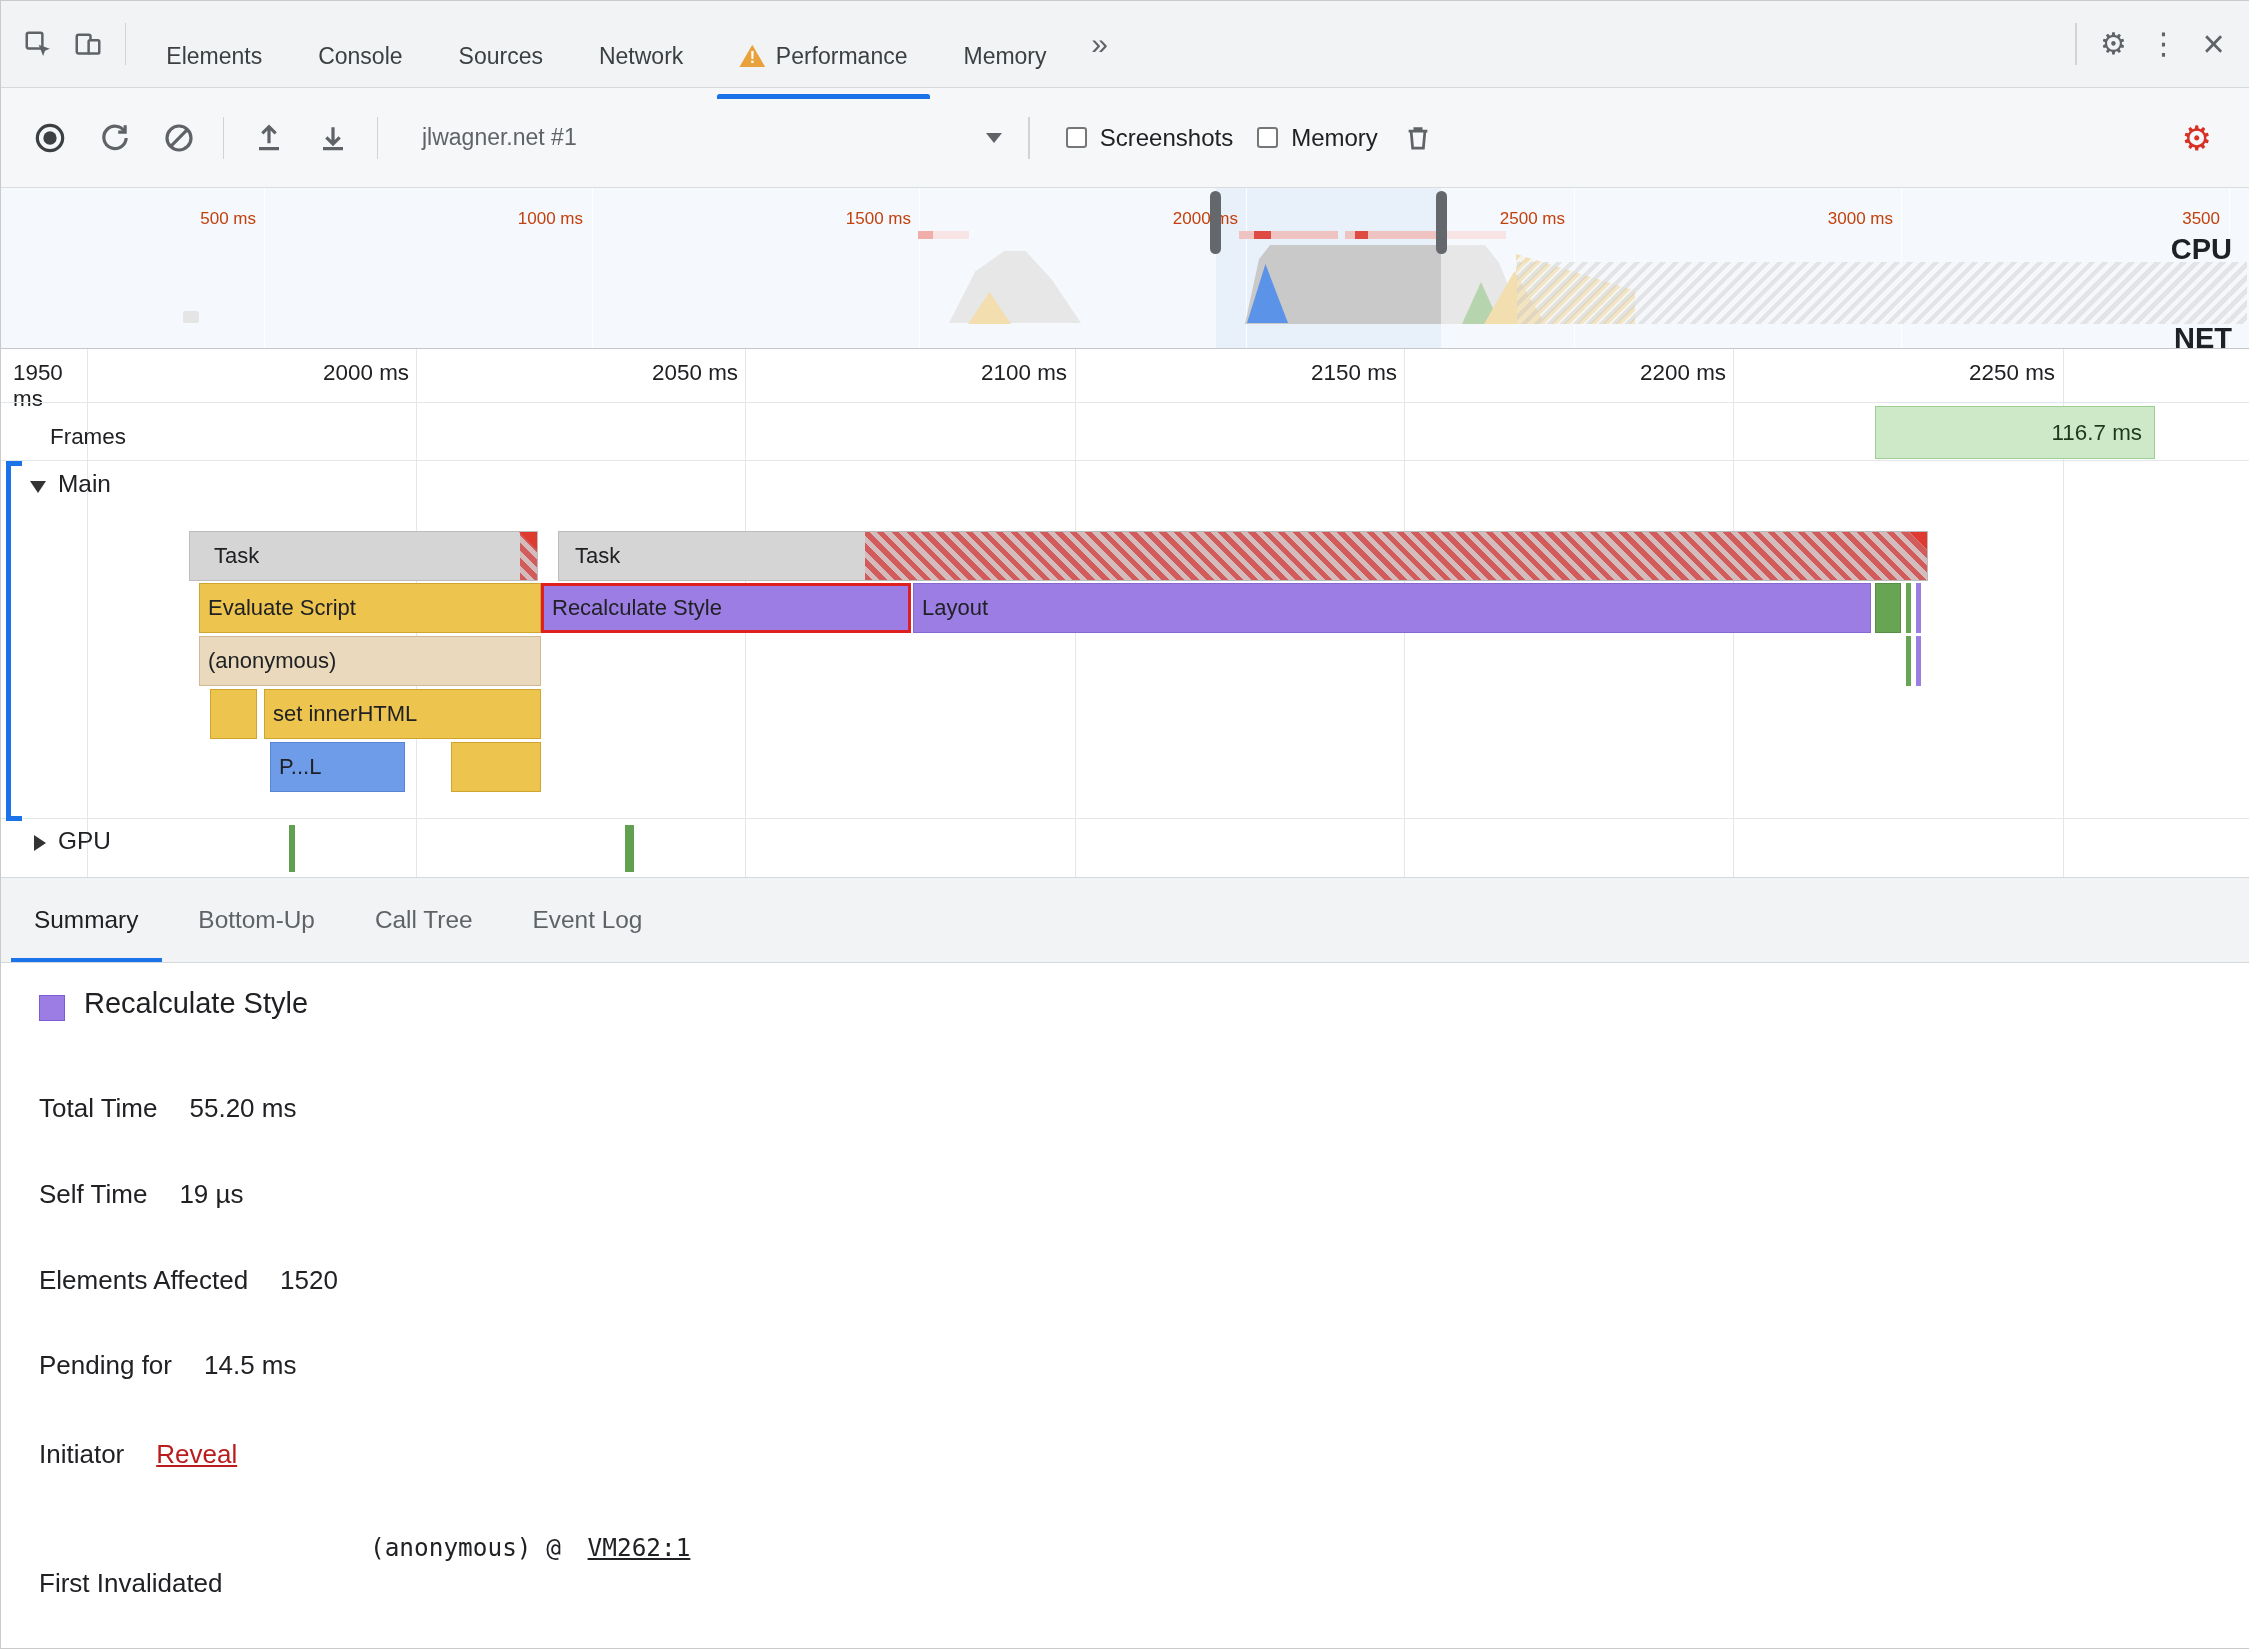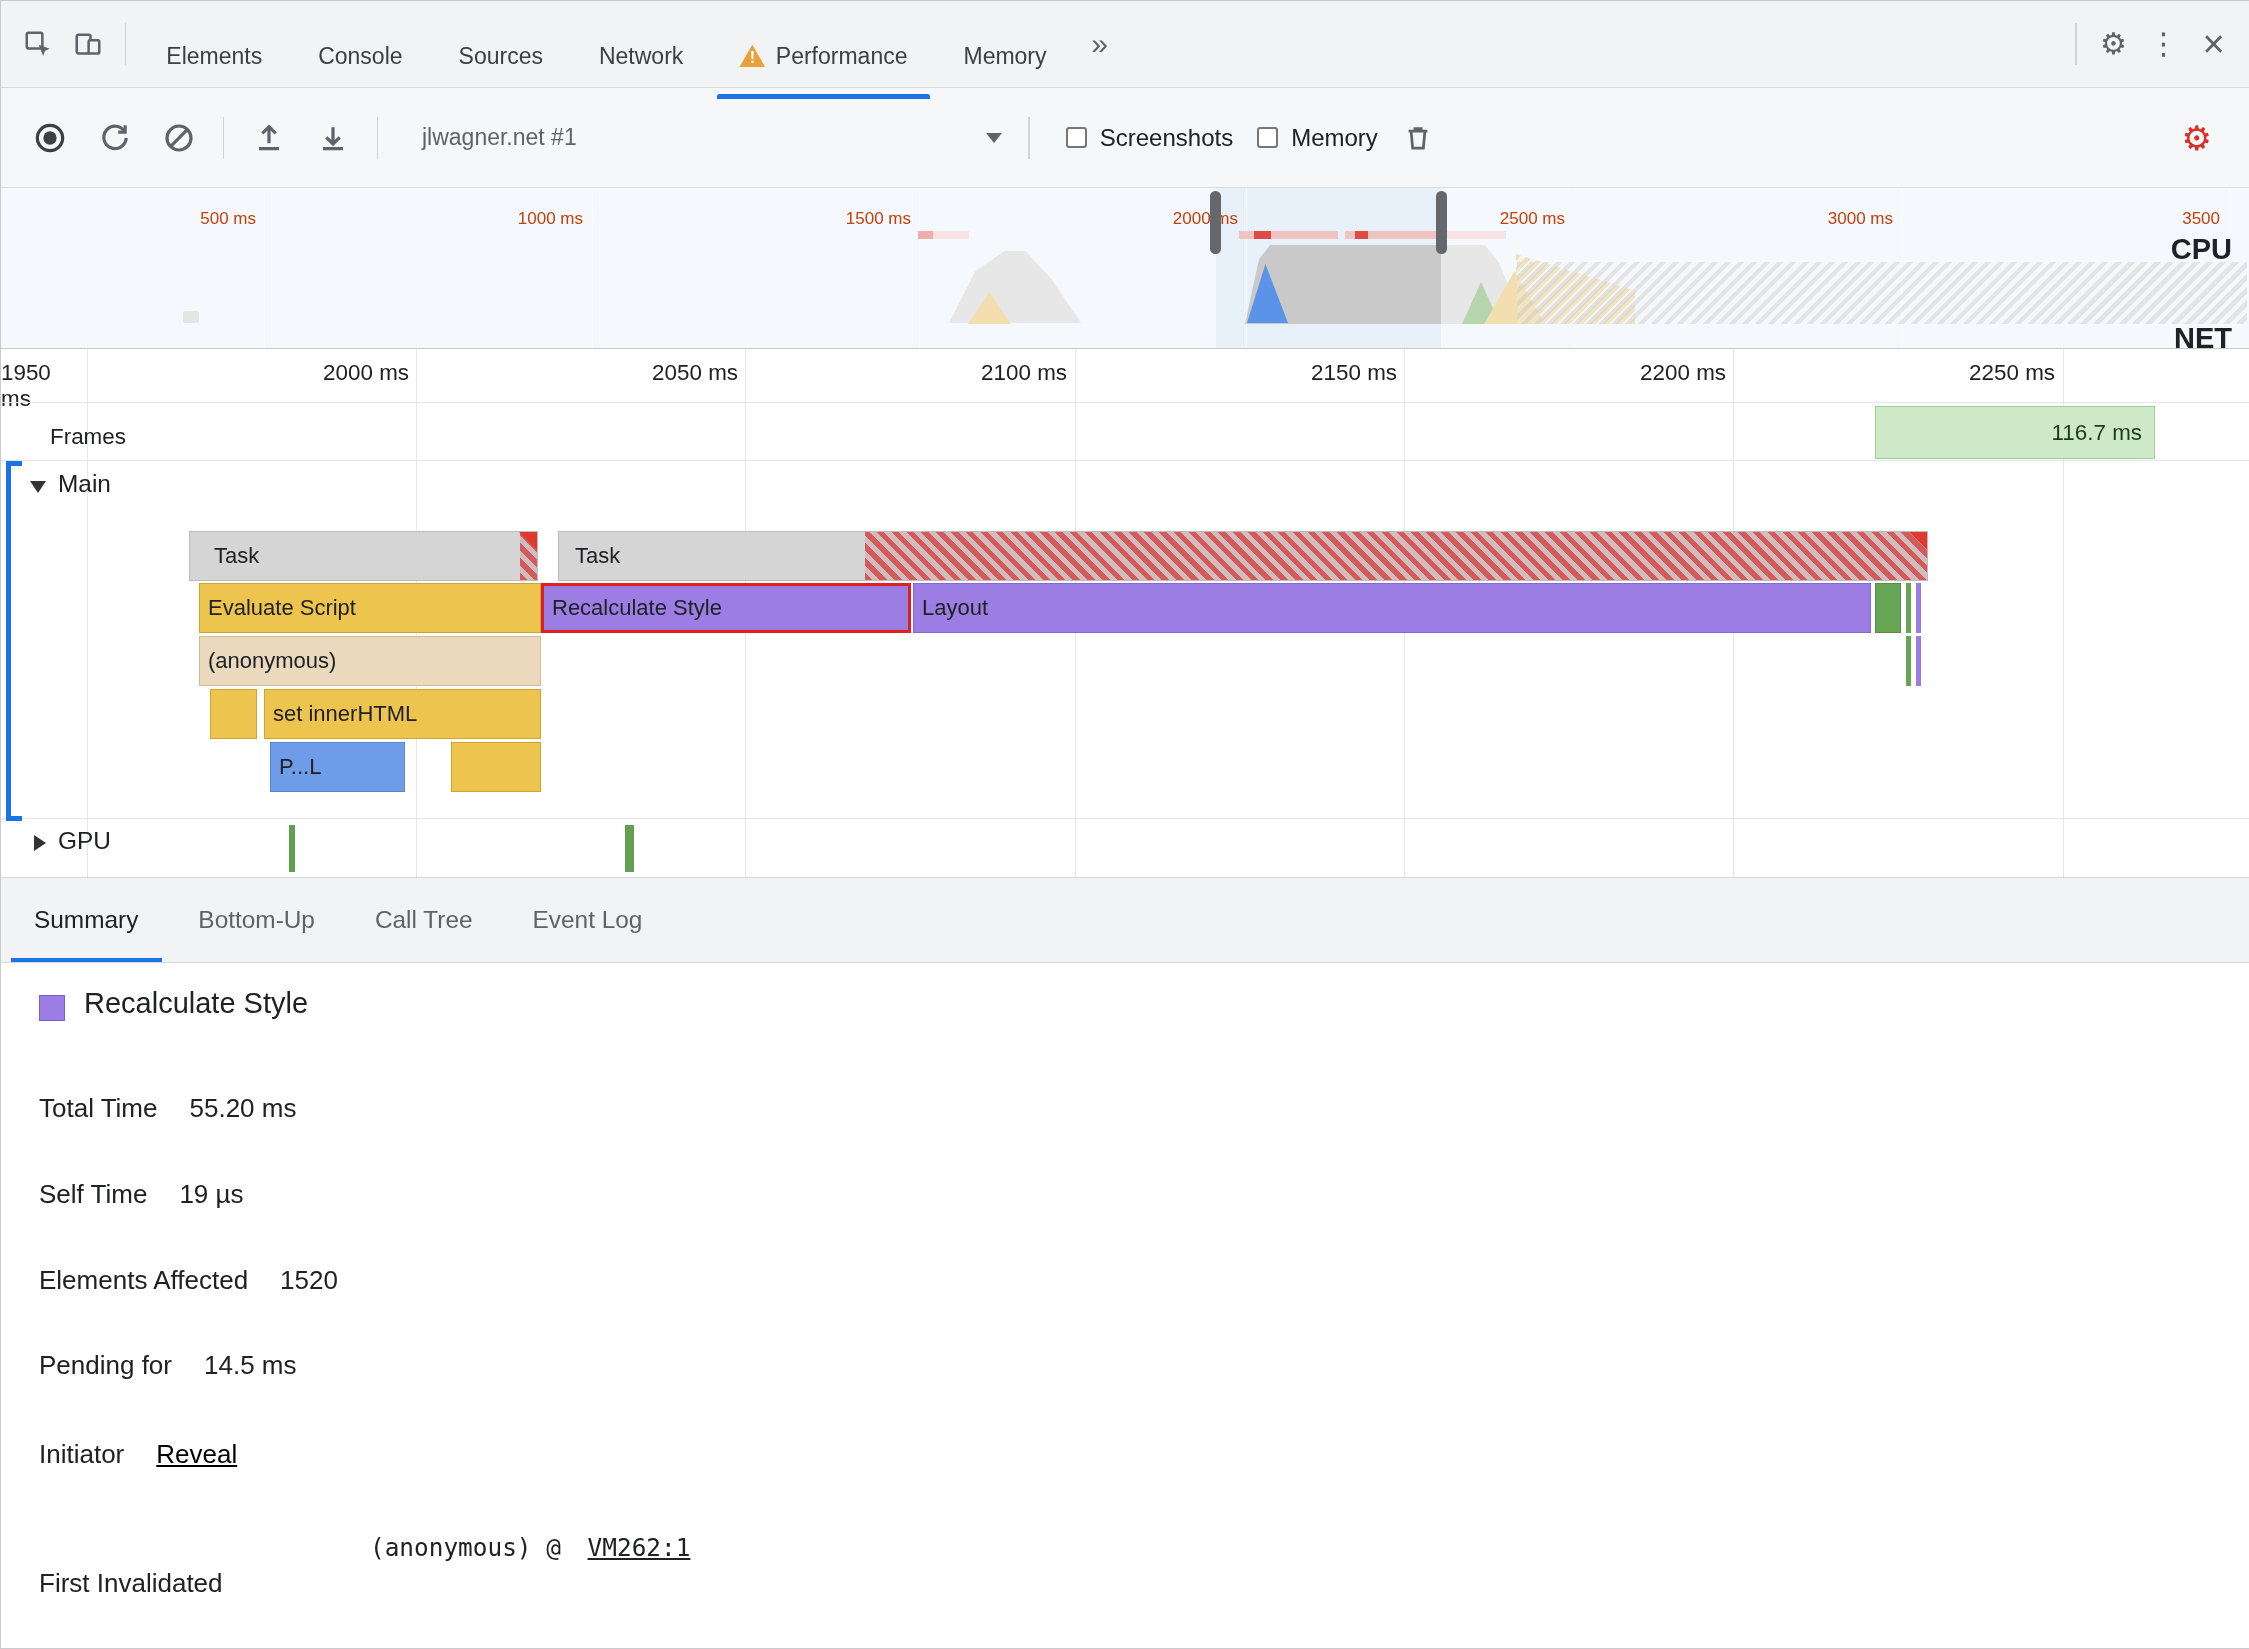--- a/index.html
+++ b/index.html
@@ -56,21 +56,21 @@
   .framebar{position:absolute;left:1874px;top:57px;width:280px;height:53px;background:#cde9c8;border:1.3px solid #9ccf92;
             box-sizing:border-box;display:flex;align-items:center;justify-content:flex-end;padding-right:12px;font-size:22.4px;color:#1c3b1c;}
   
   .btabbar{height:86px;background:#f1f3f4;border-top:1.3px solid #d5d8dc;border-bottom:1.3px solid #d5d8dc;box-sizing:border-box;padding-left:3px;}
   .btab{position:relative;height:100%;padding:0 30px;display:flex;align-items:center;font-size:24.4px;color:#5f6368;flex:0 0 auto;}
   .btab.active{color:#202124;}
   .btab.active .underline{position:absolute;left:6.6px;right:6.6px;bottom:0;height:4px;background:#1a73e8;}
   
   .summary{position:relative;height:685px;background:#fff;}
   .srow{position:absolute;left:38px;display:flex;gap:32px;font-size:26px;color:#202124;}
-  .link{color:#000000;text-decoration:underline;cursor:pointer;}
+  .link{color:#b91c1c;text-decoration:underline;cursor:pointer;}
   .mono{font-family:"DejaVu Sans Mono",monospace;font-size:24.4px;color:#202124;}
   svg.icon{display:block;}
 </style>
 </head>
 <body>
 
 <div id="app">
 
   <div class="tabbar flex">
     <div class="tbtn">
@@ -225,21 +225,21 @@
 
   <div class="timeline">
     <div class="grid" style="left:86px;"></div>
     <div class="grid" style="left:415px;"></div>
     <div class="grid" style="left:744px;"></div>
     <div class="grid" style="left:1074px;"></div>
     <div class="grid" style="left:1403px;"></div>
     <div class="grid" style="left:1732px;"></div>
     <div class="grid" style="left:2062px;"></div>
 
-    <span class="rtick" style="right:2170px;">1950 ms</span>
+    <span class="rtick" style="right:2170px;padding-left:12px;">1950 ms</span>
     <span class="rtick" style="right:1840px;">2000 ms</span>
     <span class="rtick" style="right:1511px;">2050 ms</span>
     <span class="rtick" style="right:1182px;">2100 ms</span>
     <span class="rtick" style="right:852px;">2150 ms</span>
     <span class="rtick" style="right:523px;">2200 ms</span>
     <span class="rtick" style="right:194px;">2250 ms</span>
 
     <div class="hline" style="top:53px;"></div>
     <div class="hline" style="top:111px;"></div>
     <div class="hline" style="top:469px;"></div>

